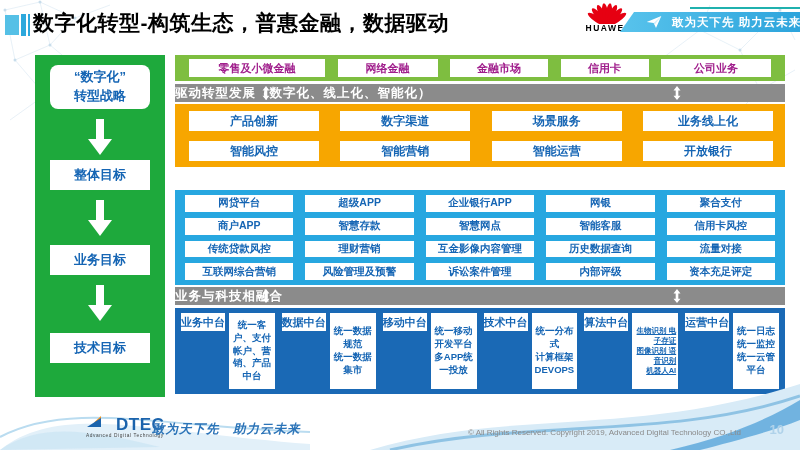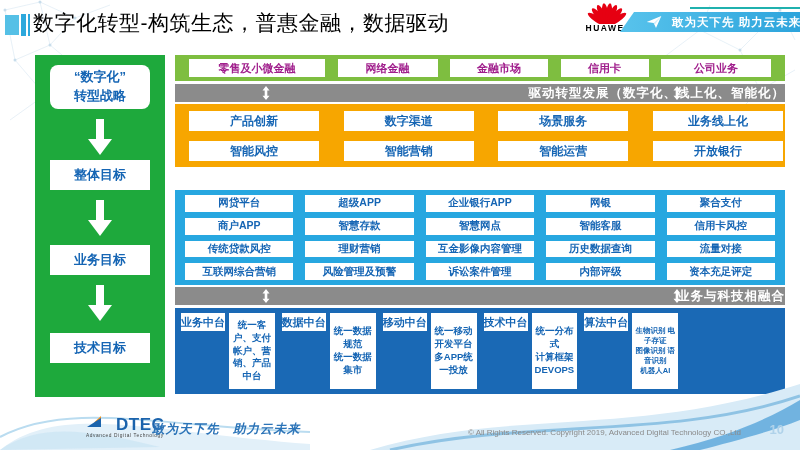--- a/index.html
+++ b/index.html
@@ -4,21 +4,21 @@
 <style>
   * { margin:0; padding:0; box-sizing:border-box; }
   body { font-family:"Liberation Sans","DejaVu Sans",sans-serif; background:#fff; }
   #slide { position:relative; width:800px; height:450px; background:#fff; overflow:hidden; }
 
   
   .title-icon { position:absolute; left:5px; top:14px; width:26px; height:22px; }
   .title-icon .sq { position:absolute; left:0; top:1px; width:14px; height:20px; background:#55c0e6; }
   .title-icon .b1 { position:absolute; left:16px; top:0; width:5px; height:22px; background:#2da8dc; }
   .title-icon .b2 { position:absolute; left:23px; top:0; width:2px; height:22px; background:#2da8dc; }
-  .page-title { position:absolute; left:33px; top:9px; font-size:21px; font-weight:normal; color:#000; letter-spacing:0.5px; }
+  .page-title { position:absolute; left:33px; top:9px; font-size:21px; font-weight:bold; color:#000; letter-spacing:0.5px; }
 
   
   .huawei { position:absolute; left:574px; top:2px; width:66px; text-align:center; }
   .huawei .word { font-size:8.5px; font-weight:bold; color:#000; letter-spacing:1.5px; margin-top:-1px; }
   .banner { position:absolute; left:620px; top:12px; width:190px; height:20px;
             background:linear-gradient(90deg,#58c3ec,#2aa2db);
             clip-path:polygon(14px 0, 100% 0, 100% 100%, 0 100%);
             display:flex; align-items:center; gap:10px; padding-left:26px; }
   .banner .tag { color:#fff; font-size:11.5px; font-weight:bold; letter-spacing:1px; }
   .teal-line { position:absolute; left:690px; top:7px; width:110px; height:2px; background:#1fb1ae; }
@@ -32,38 +32,38 @@
 
   
   .band { position:absolute; left:175px; width:610px; }
   .chip { background:#fff; color:#1565b4; font-weight:bold; display:flex; align-items:center; justify-content:center; text-align:center; }
 
   .band-green { top:55px; height:26px; background:#7ebe40; display:flex; align-items:center;
                 justify-content:space-between; padding:0 14px; }
   .band-green .chip { height:18px; color:#a01e8c; font-size:11px; }
 
   .graybar { top:0; height:18px; background:#8b8b8b; color:#fff; font-size:12.5px; font-weight:bold;
-             display:flex; align-items:center; justify-content:flex-end; letter-spacing:1px; }
+             display:flex; align-items:center; justify-content:flex-start; letter-spacing:1px; }
   .updown { position:absolute; top:2px; width:10px; height:14px; }
   .updown.l { left:86px; } .updown.r { left:497px; }
 
   .band-yellow { top:104px; height:63px; background:#f7a600; }
-  .yrow { position:absolute; left:14px; right:2px; height:20px; display:flex; justify-content:space-between; }
+  .yrow { position:absolute; left:14px; right:12px; height:20px; display:flex; justify-content:space-between; }
   .yrow .chip { width:130px; font-size:12px; }
 
   .band-cyan { top:190px; height:95px; background:#27a7e0; display:grid;
                grid-template-columns:repeat(5,1fr); gap:6px 12px; padding:5px 10px; }
   .band-cyan .chip { font-size:10.5px; }
 
   .band-dark { top:308px; height:86px; background:#1a69b5; display:grid;
                grid-template-columns:repeat(6,1fr); gap:0 7px; padding:5px 6px; }
   .pcol { display:flex; flex-direction:row; gap:4px; }
   .pcol .head { height:18px; font-size:11px; }
   .pcol .body { flex:1; font-size:9.5px; white-space:pre-line; line-height:1.35; padding:2px; }
-  .pcol .body.tiny { font-size:7.5px; text-align:center; }
+  .pcol .body.tiny { font-size:7.5px; text-align:right;text-decoration:underline; }
 
   
   .dtec { position:absolute; left:86px; top:415px; }
   .dtec .row { display:flex; align-items:flex-start; gap:14px; }
   .dtec .word { font-size:17px; font-weight:bold; color:#1b63ac; letter-spacing:0.5px; }
   .dtec .sub { font-size:4.8px; color:#444; letter-spacing:0.6px; margin-top:-2px; }
   .foot-tag { position:absolute; left:152px; top:421px; font-size:12.5px; font-weight:bold;
               font-style:italic; color:#2c74b8; letter-spacing:1px; }
   .copyright { position:absolute; left:468px; top:428px; font-size:8px; color:#8a8a8a; }
   .pagenum { position:absolute; right:16px; top:422px; font-size:13px; font-weight:bold; color:#afd2ea; }
@@ -246,20 +246,26 @@
       <div class="chip head">技术中台</div>
       <div class="chip body">统一分布式
 计算框架DEVOPS</div>
     </div>
     <div class="pcol">
       <div class="chip head">算法中台</div>
       <div class="chip body tiny">生物识别 电子存证
 图像识别 语音识别
 机器人AI</div>
     </div>
+    <div class="pcol">
+      <div class="chip head">运营中台</div>
+      <div class="chip body">统一日志
+统一监控
+统一云管平台</div>
+    </div>
   </div>
 
   <svg style="position:absolute;left:0;top:392px;" width="310" height="58" viewBox="0 0 310 58">
     <path d="M0,58 C60,10 150,40 310,52 L310,58 Z" fill="#e2f0f9"></path>
     <path d="M0,45 C70,8 160,35 310,40" stroke="#badcf0" stroke-width="2" fill="none"></path>
     <path d="M0,58 C40,30 90,38 160,55 Z" fill="#cbe4f4" opacity="0.7"></path>
   </svg>
   <svg style="position:absolute;right:0;top:378px;" width="430" height="72" viewBox="0 0 430 72">
     <path d="M0,72 C140,30 260,60 430,6 L430,72 Z" fill="#d8ebf7"></path>
     <path d="M20,72 C160,40 300,62 430,18" stroke="#8fc3e4" stroke-width="3" fill="none"></path>

